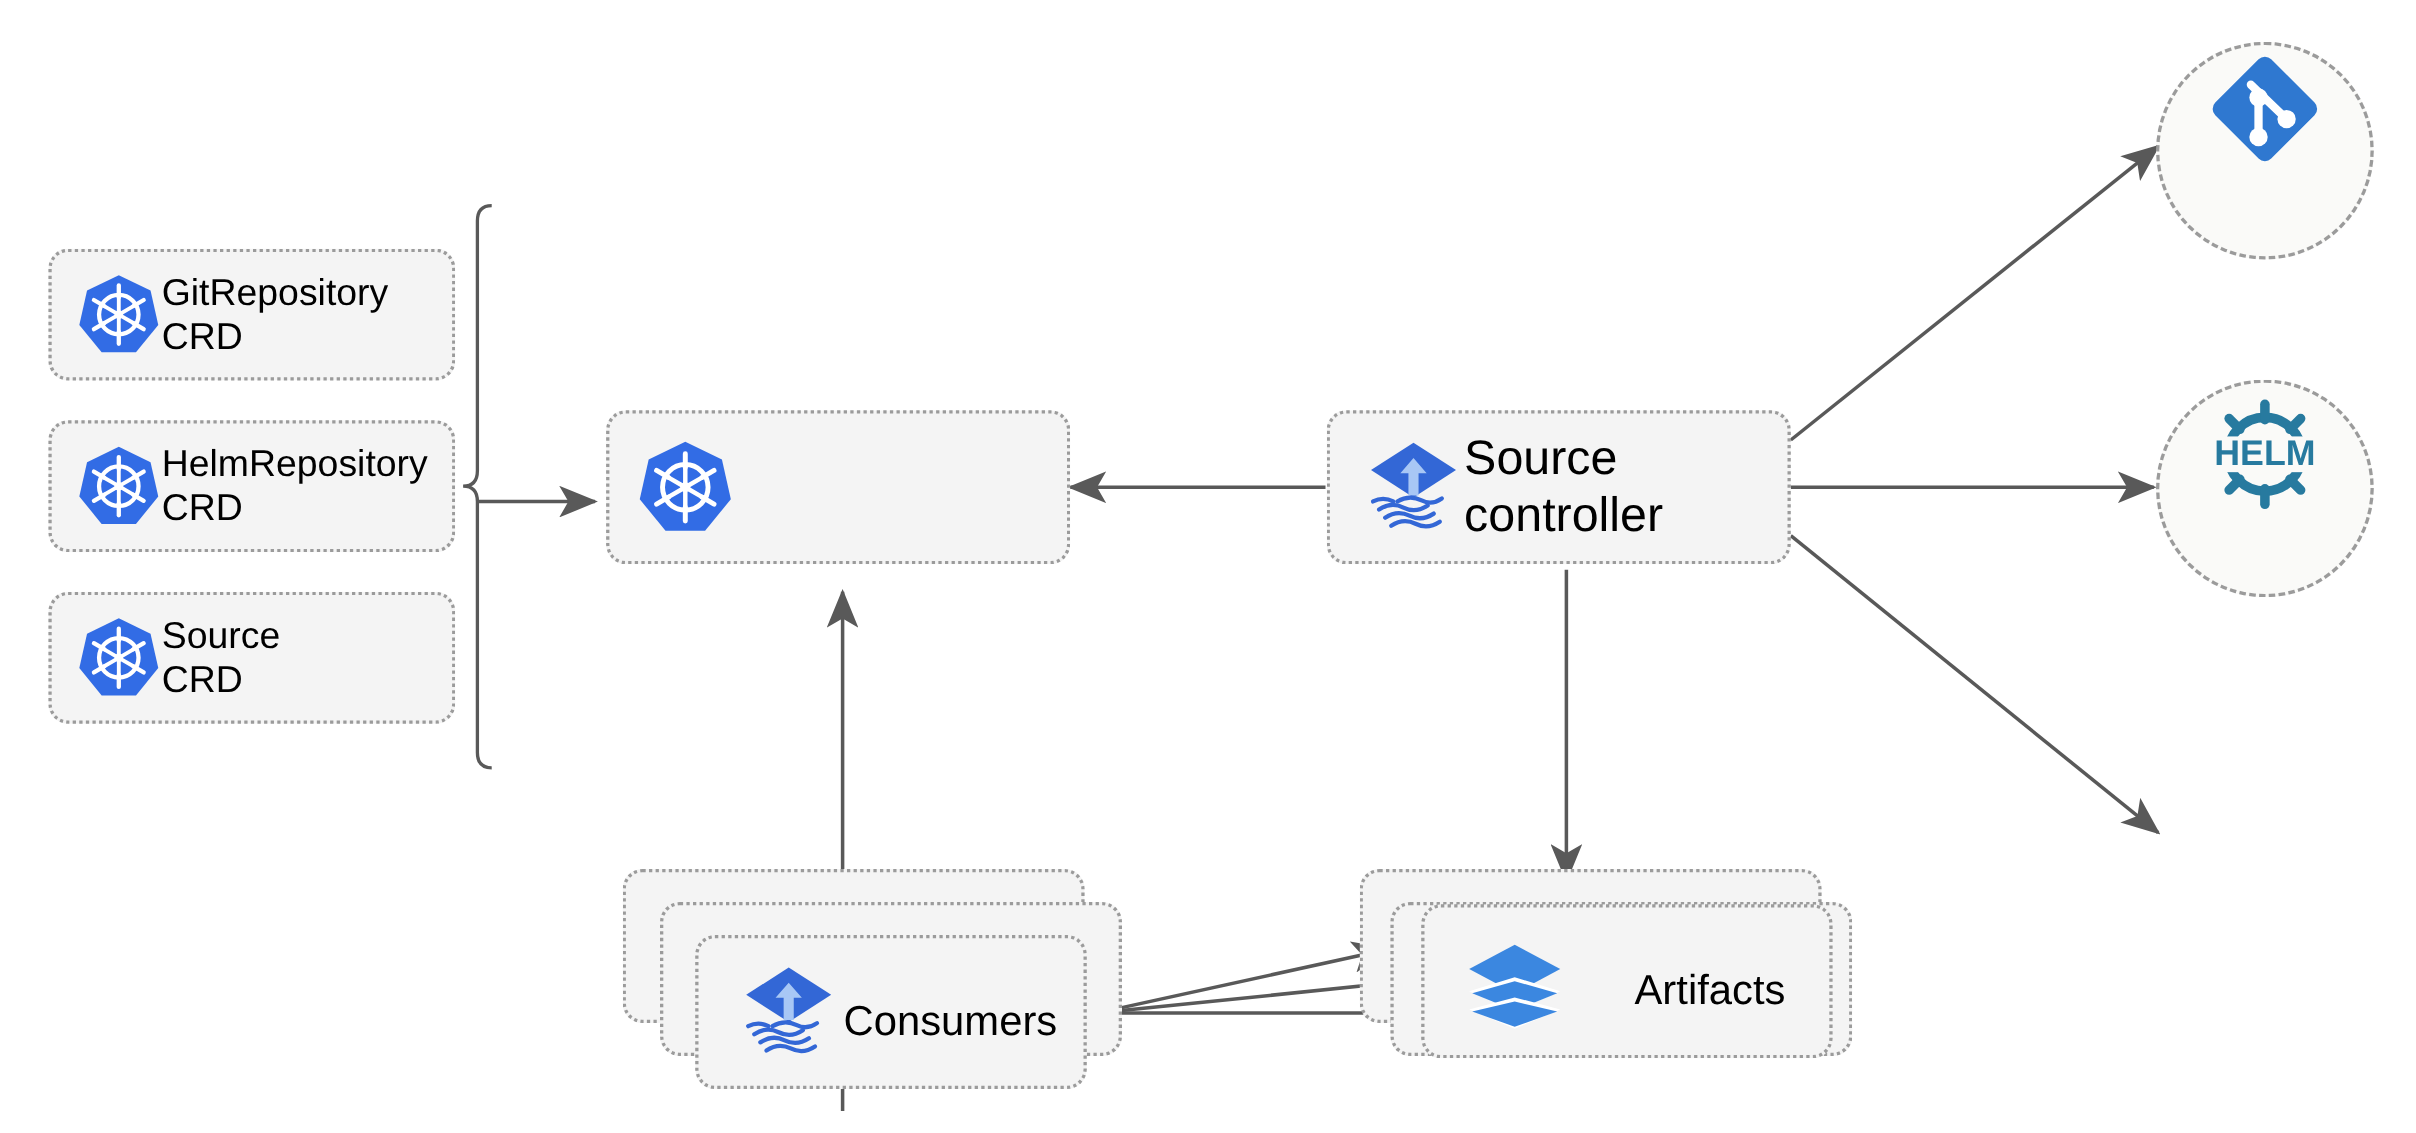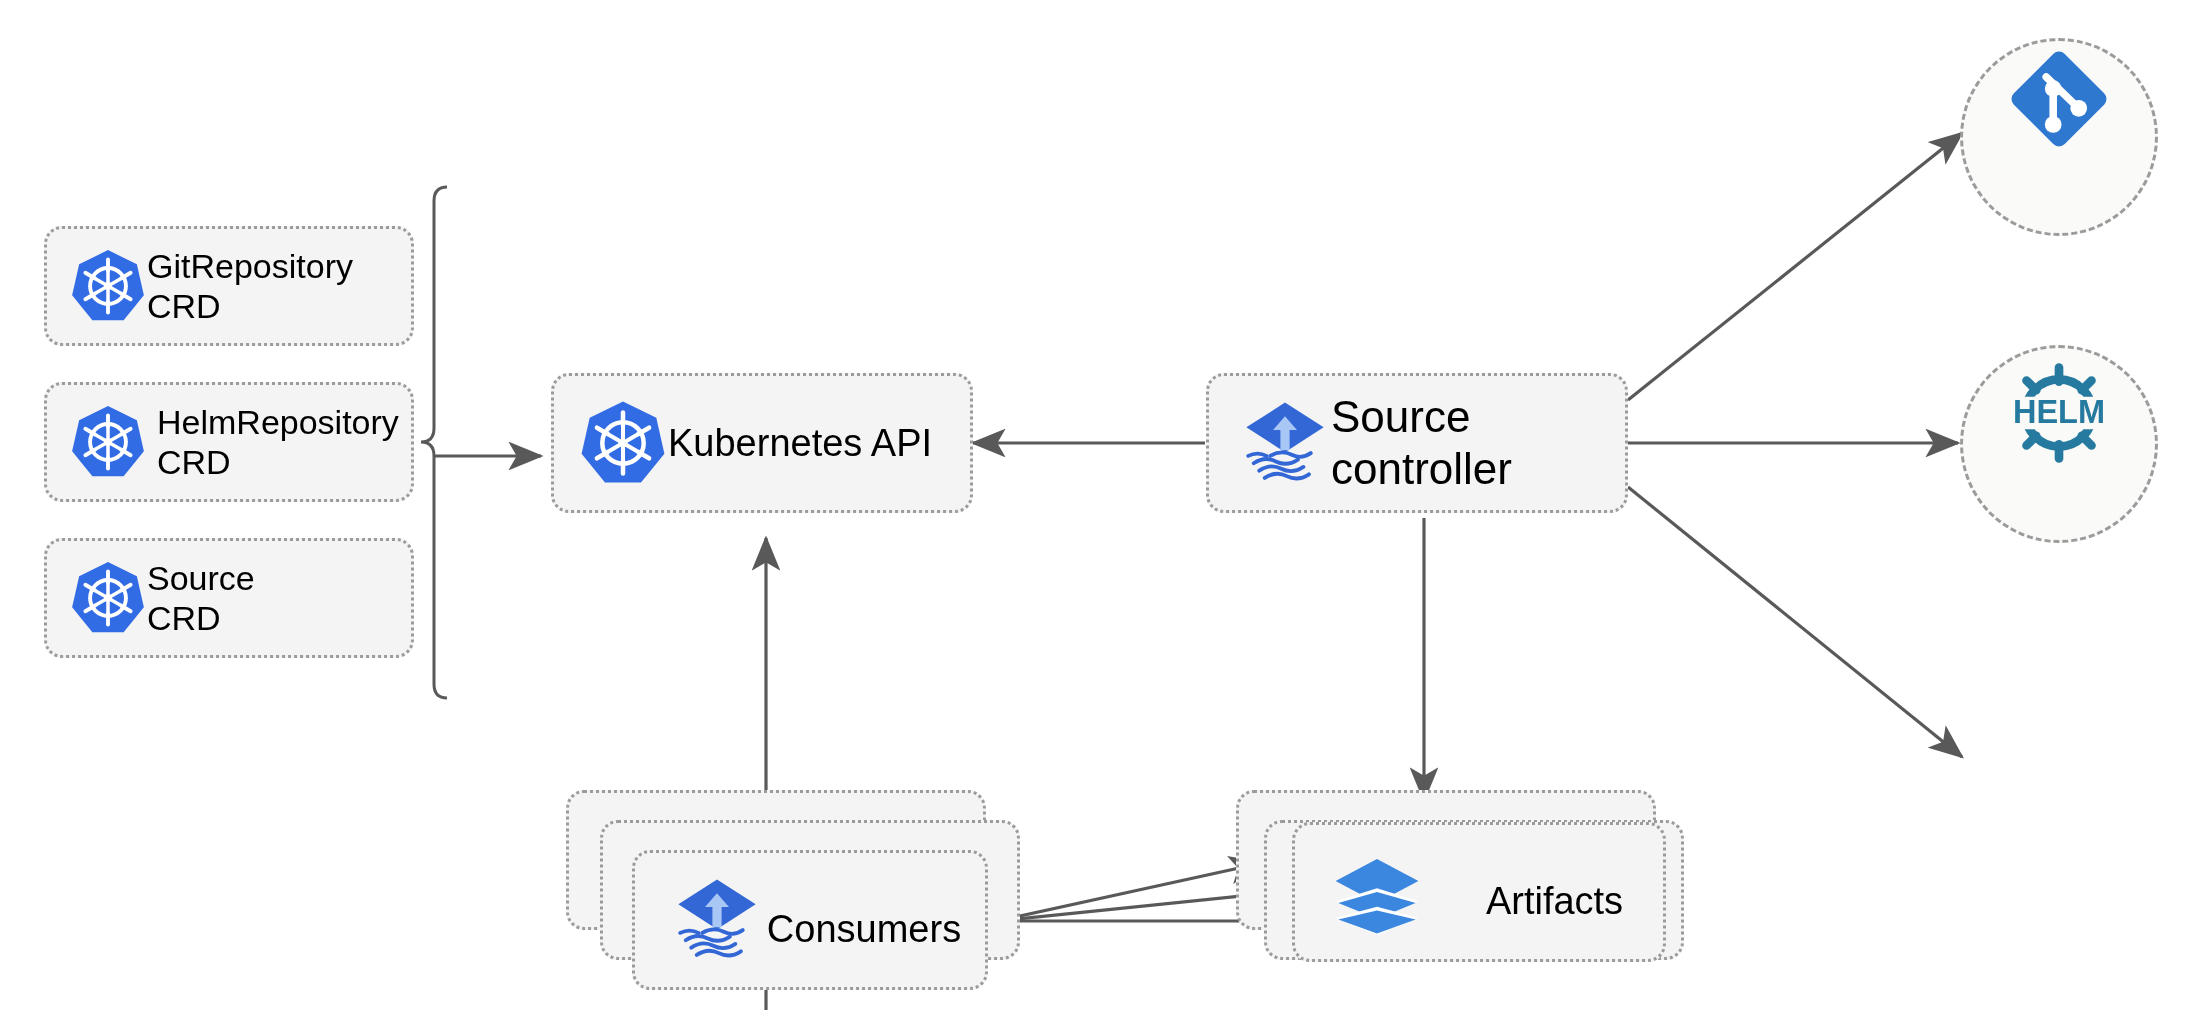--- a/index.html
+++ b/index.html
@@ -91,21 +91,21 @@
           <line x1="50" y1="50" x2="50" y2="72"></line>
           <line x1="50" y1="50" x2="31" y2="61"></line>
           <line x1="50" y1="50" x2="31" y2="39"></line>
         </g>
         <circle cx="50" cy="50" r="5" fill="#fff"></circle>
       </svg>
     </span>
     <span class="lbl"><span>GitRepository</span><br><span>CRD</span></span>
   </div>
 
-  <div class="node crd" style="left:44px;top:382px;gap:10px;">
+  <div class="node crd" style="left:44px;top:382px;">
     <span class="ic">
       <svg width="78" height="78" viewBox="0 0 100 100">
         <path d="M50 4 L87 22 L96 62 L70 94 L30 94 L4 62 L13 22 Z" fill="#326ce5"></path>
         <g fill="none" stroke="#fff" stroke-width="5" stroke-linecap="round">
           <circle cx="50" cy="50" r="23"></circle>
           <line x1="50" y1="16" x2="50" y2="30"></line>
             <line x1="79" y1="33" x2="67" y2="40"></line>
           <line x1="79" y1="67" x2="67" y2="60"></line>
             <line x1="50" y1="84" x2="50" y2="70"></line>
           <line x1="21" y1="67" x2="33" y2="60"></line>
@@ -169,21 +169,20 @@
           <line x1="50" y1="50" x2="50" y2="29"></line>
             <line x1="50" y1="50" x2="69" y2="39"></line>
           <line x1="50" y1="50" x2="69" y2="61"></line>
             <line x1="50" y1="50" x2="50" y2="72"></line>
           <line x1="50" y1="50" x2="31" y2="61"></line>
             <line x1="50" y1="50" x2="31" y2="39"></line>
         </g>
         <circle cx="50" cy="50" r="5" fill="#fff"></circle>
       </svg>
     </span>
-    <span class="lbl">Kubernetes API</span>
   </div>
 
   <div class="node srcc" style="left:1206px;top:373px;">
     <span class="ic">
       <svg width="92" height="92" viewBox="0 0 100 100">
         <path d="M50 6 L92 33 L50 60 L8 33 Z" fill="#3367d6"></path>
         <path d="M50 21 L63 36 L55 36 L55 58 L45 58 L45 36 L37 36 Z" fill="#a8c7f5"></path>
         <g fill="none" stroke="#3367d6" stroke-width="4.2" stroke-linecap="round">
           <path d="M16 72 q12 -8 24 -2 q12 6 24 -2"></path>
           <path d="M22 80 q12 -8 24 -2 q12 6 24 -2"></path>

